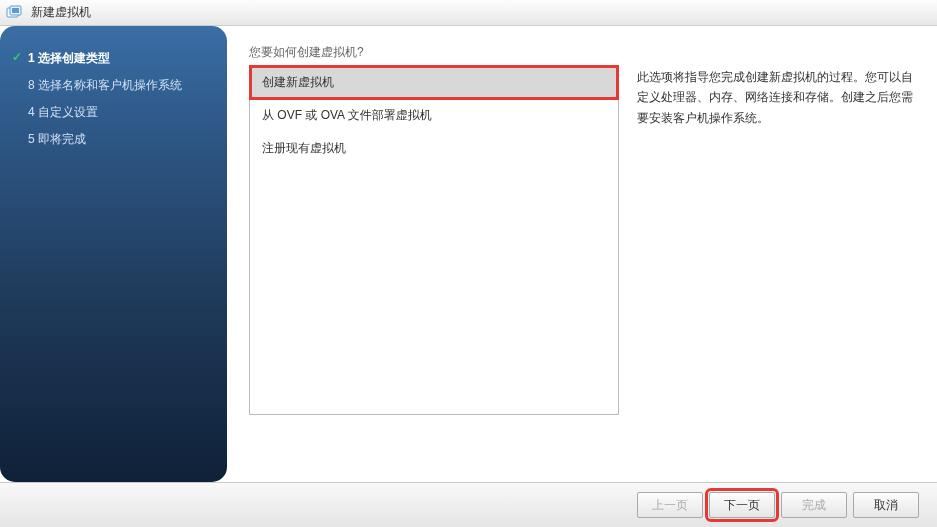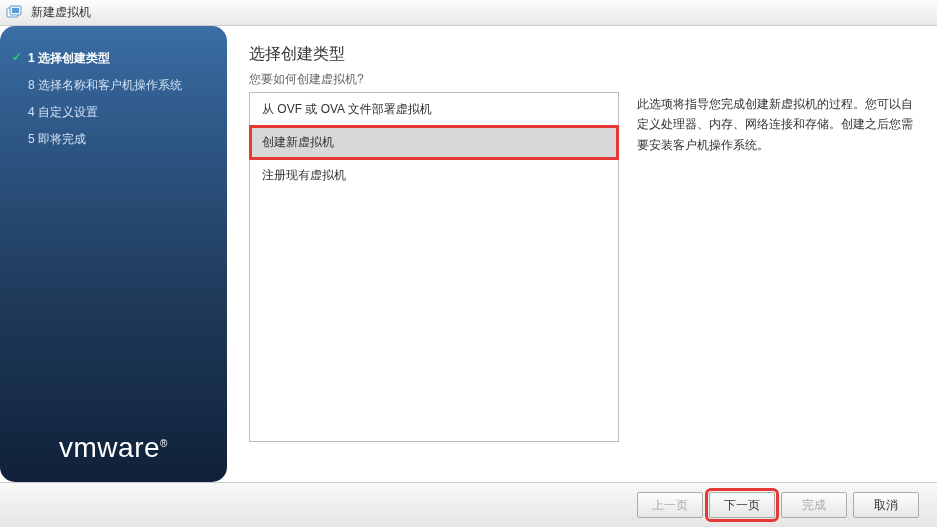--- a/index.html
+++ b/index.html
@@ -177,34 +177,30 @@
 </div>
 
 <div class="main-container">
   <div class="sidebar">
     <ul class="step-list">
       <li class="step-item active"><span>1 选择创建类型</span></li>
       <li class="step-item"><span>8 选择名称和客户机操作系统</span></li>
       <li class="step-item"><span>4 自定义设置</span></li>
       <li class="step-item"><span>5 即将完成</span></li>
     </ul>
-    <div class="vmware-logo">
-      <span>vmware</span><span class="reg">®</span>
-    </div>
   </div>
 
   <div class="content">
     <div class="content-header">
-      <h2>选择创建类型</h2>
       <p>您要如何创建虚拟机?</p>
     </div>
     <div class="content-body">
       <div class="option-panel">
+        <div class="option-item selected"><span>创建新虚拟机</span></div>
         <div class="option-item"><span>从 OVF 或 OVA 文件部署虚拟机</span></div>
-        <div class="option-item selected"><span>创建新虚拟机</span></div>
         <div class="option-item"><span>注册现有虚拟机</span></div>
       </div>
       <div class="description-panel">
         <span>此选项将指导您完成创建新虚拟机的过程。您可以自定义处理器、内存、网络连接和存储。创建之后您需要安装客户机操作系统。</span>
       </div>
     </div>
   </div>
 </div>
 
 <div class="footer">

